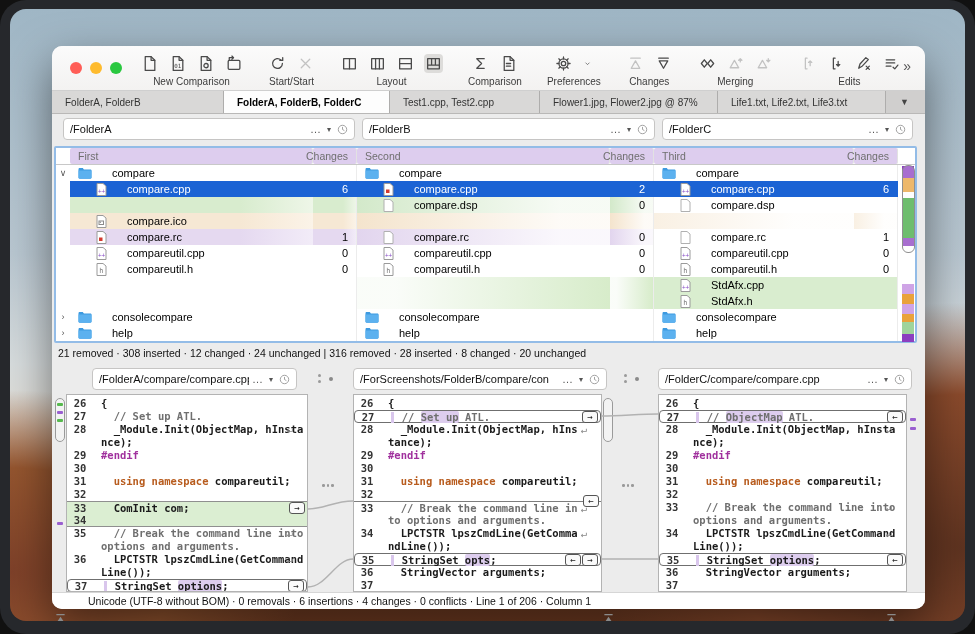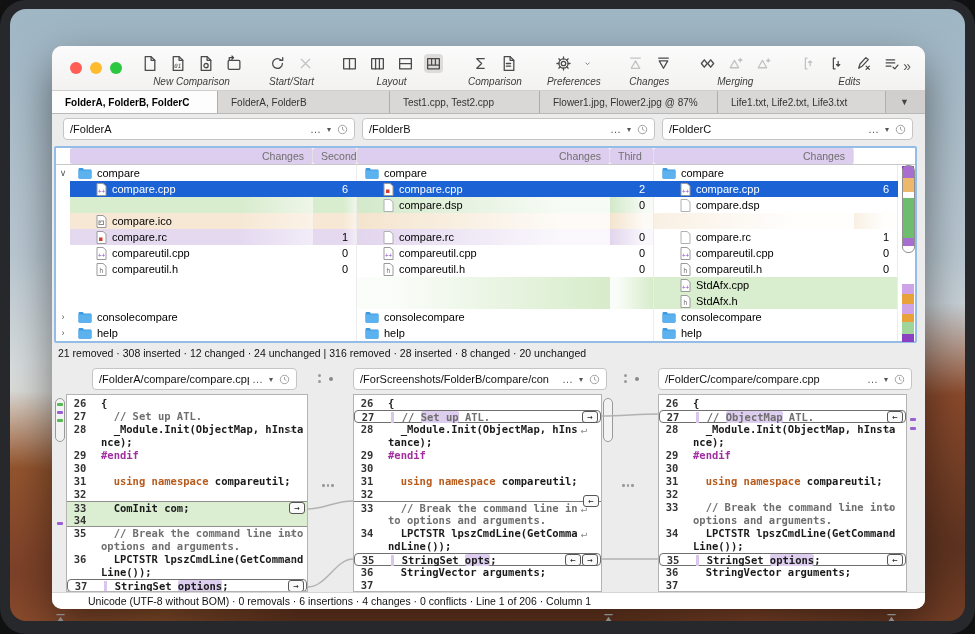--- a/index.html
+++ b/index.html
@@ -12,21 +12,21 @@
       radial-gradient(ellipse 520px 340px at 100% 88%, #5e3320 0%, #8a4a2c 45%, rgba(138,74,44,0) 72%),
       linear-gradient(180deg, rgba(0,0,0,0) 78%, #9c5a36 88%, #703b22 100%),
       linear-gradient(180deg, #9fb6c5 0%, #b9c7d1 40%, #d7dcdd 58%, #e2dcd2 70%, #caa98c 100%);}
   .window{position:absolute;left:42px;top:37px;width:873px;height:563px;background:#ececec;border-radius:10px;
     box-shadow:0 18px 45px rgba(0,0,0,.5);overflow:visible;}
   
   .toolbar{position:absolute;left:0;top:0;width:100%;height:45px;background:linear-gradient(#fbfbfb,#f3f2f1);
     border-radius:10px 10px 0 0;border-bottom:1px solid #cfcfcf;}
   .traffic{position:absolute;left:18px;top:16px;display:flex;gap:8px;}
   .tl{width:12px;height:12px;border-radius:50%;}
-  .tb-groups{position:absolute;left:88px;top:5px;display:flex;gap:25px;font-style:italic;}
+  .tb-groups{position:absolute;left:88px;top:5px;display:flex;gap:25px;}
   .tb-group{display:flex;flex-direction:column;align-items:center;}
   .tb-icons{display:flex;align-items:center;gap:9px;height:24px;}
   .tbtn{width:19px;height:19px;display:flex;align-items:center;justify-content:center;padding:1px;border-radius:4px;}
   .tbtn.sel{background:#dddcda;box-shadow:inset 0 0 0 1px #cfcec c0;}
   .tbtn svg{width:17px;height:17px;}
   .tb-label{font-size:10px;color:#3c3c3c;margin-top:1px;white-space:nowrap;}
   .overflow{position:absolute;right:14px;top:12px;font-size:14px;color:#555;}
   
   .tabbar{position:absolute;left:0;top:45px;width:100%;height:23px;background:#d0cfce;display:flex;border-bottom:1px solid #b9b8b7;}
   .tab{height:100%;display:flex;align-items:center;gap:5px;padding:0 8px;font-size:10px;color:#333;
@@ -48,21 +48,21 @@
   .hdots i{width:3px;height:3px;border-radius:50%;background:#9a9a9a;}
   .hdot{width:4px;height:4px;border-radius:50%;background:#8a8a8a;}
   
   .tree{position:absolute;left:2px;top:100px;width:863px;height:197px;background:#fff;border:2px solid #93bce7;border-radius:2px;}
   .trow,.thead{display:grid;grid-template-columns:14px 243px 44px 253px 44px 200px 44px;align-items:center;}
   .thead{height:17px;border-bottom:1px solid #c8c8c8;font-size:10.5px;color:#444;}
   .thead .hc{padding-left:8px;border-right:1px solid #e2e2e2;height:100%;display:flex;align-items:center;}
   .thead .hr{justify-content:flex-end;padding-right:8px;}
   .trow{height:16px;font-size:11px;color:#000;}
   .texp{display:flex;justify-content:center;color:#555;font-size:9px;}
-  .tname{display:flex;align-items:center;gap:5px;height:100%;overflow:hidden;white-space:nowrap;}
+  .tname{display:flex;align-items:center;gap:20px;height:100%;overflow:hidden;white-space:nowrap;}
   .tchg{text-align:right;padding-right:8px;height:100%;display:flex;align-items:center;justify-content:flex-end;border-right:1px solid #ececec;}
   .ind1{padding-left:8px;} .ind2{padding-left:26px;}
   .trow.sel>div{background:#1b63d4;color:#fff;border-right-color:#1b63d4;}
   .bg-green{background:linear-gradient(to right,#d8ecce 70%,#eef6e8);}
   .bg-tan{background:linear-gradient(to right,#f6e8d4 70%,#fbf3e8);}
   .bg-purple{background:linear-gradient(to right,#e5d9f0 70%,#f2ecf8);}
   .bg-greenfl{background:linear-gradient(to right,#d3e9ca,rgba(221,238,213,.25) 80%);}
   .bg-tanfl{background:linear-gradient(to right,#f4e4cd,rgba(246,233,213,.2) 80%);}
   .bg-purplefl{background:linear-gradient(to right,#e2d5ee,rgba(229,217,240,.2) 80%);}
   .bg-greenfr{background:linear-gradient(to left,#d7ecca,rgba(221,238,213,.15) 85%);}
@@ -291,37 +291,37 @@
                   </svg>
                 </div>
               </div>
               <div class="tb-label">Edits</div>
             </div>
           </div>
       <div class="overflow">»</div>
     </div>
 
     <div class="tabbar" id="tabbar">
+          <div class="tab" style="flex-basis: 172px;">
+            <span class="ticon">
+              <svg viewBox="0 0 16 16" fill="none" stroke="#666" stroke-width="1.2" stroke-linejoin="round" stroke-linecap="round">
+                <path d="M2 12.5v-8h4l1.3 1.8H14v6.2z"></path>
+                <path d="M2 6.3h12"></path>
+              </svg>
+            </span>
+            <span class="tlabel">FolderA, FolderB</span>
+          </div>
           <div class="tab active" style="flex-basis: 166px;">
             <span class="ticon">
               <svg viewBox="0 0 16 16" fill="none" stroke="#444" stroke-width="1.2" stroke-linejoin="round" stroke-linecap="round">
                 <path d="M2 12.5v-8h4l1.3 1.8H14v6.2z"></path>
                 <path d="M2 6.3h12"></path>
               </svg>
             </span>
             <span class="tlabel">FolderA, FolderB, FolderC</span>
-          </div>
-          <div class="tab" style="flex-basis: 172px;">
-            <span class="ticon">
-              <svg viewBox="0 0 16 16" fill="none" stroke="#666" stroke-width="1.2" stroke-linejoin="round" stroke-linecap="round">
-                <path d="M2 12.5v-8h4l1.3 1.8H14v6.2z"></path>
-                <path d="M2 6.3h12"></path>
-              </svg>
-            </span>
-            <span class="tlabel">FolderA, FolderB</span>
           </div>
           <div class="tab" style="flex-basis: 150px;">
             <span class="ticon">
               <svg viewBox="0 0 16 16" fill="none" stroke="#666" stroke-width="1.2" stroke-linejoin="round" stroke-linecap="round">
                 <path d="M4 1.5h5.5L13 5v9.5H4z"></path>
                 <path d="M9.5 1.5V5H13"></path>
               </svg>
             </span>
             <span class="tlabel">Test1.cpp, Test2.cpp</span>
           </div>
@@ -381,20 +381,21 @@
                 <circle cx="6" cy="6" r="4.6" fill="none" stroke="#9a9a9a"></circle>
                 <path d="M6 3.6V6l1.7 1" fill="none" stroke="#9a9a9a" stroke-linecap="round"></path>
               </svg>
             </span>
           </div>
         </div>
 
     <div class="tree" id="tree">
           <div class="thead">
             <div></div>
+            <div class="hc">First</div>
             <div class="hc hr">Changes</div>
             <div class="hc">Second</div>
             <div class="hc hr">Changes</div>
             <div class="hc">Third</div>
             <div class="hc hr">Changes</div>
           </div>
           <div class="trow">
             <div class="texp">∨</div>
             <div class="tname ind1">
               <span style="display: flex;">

